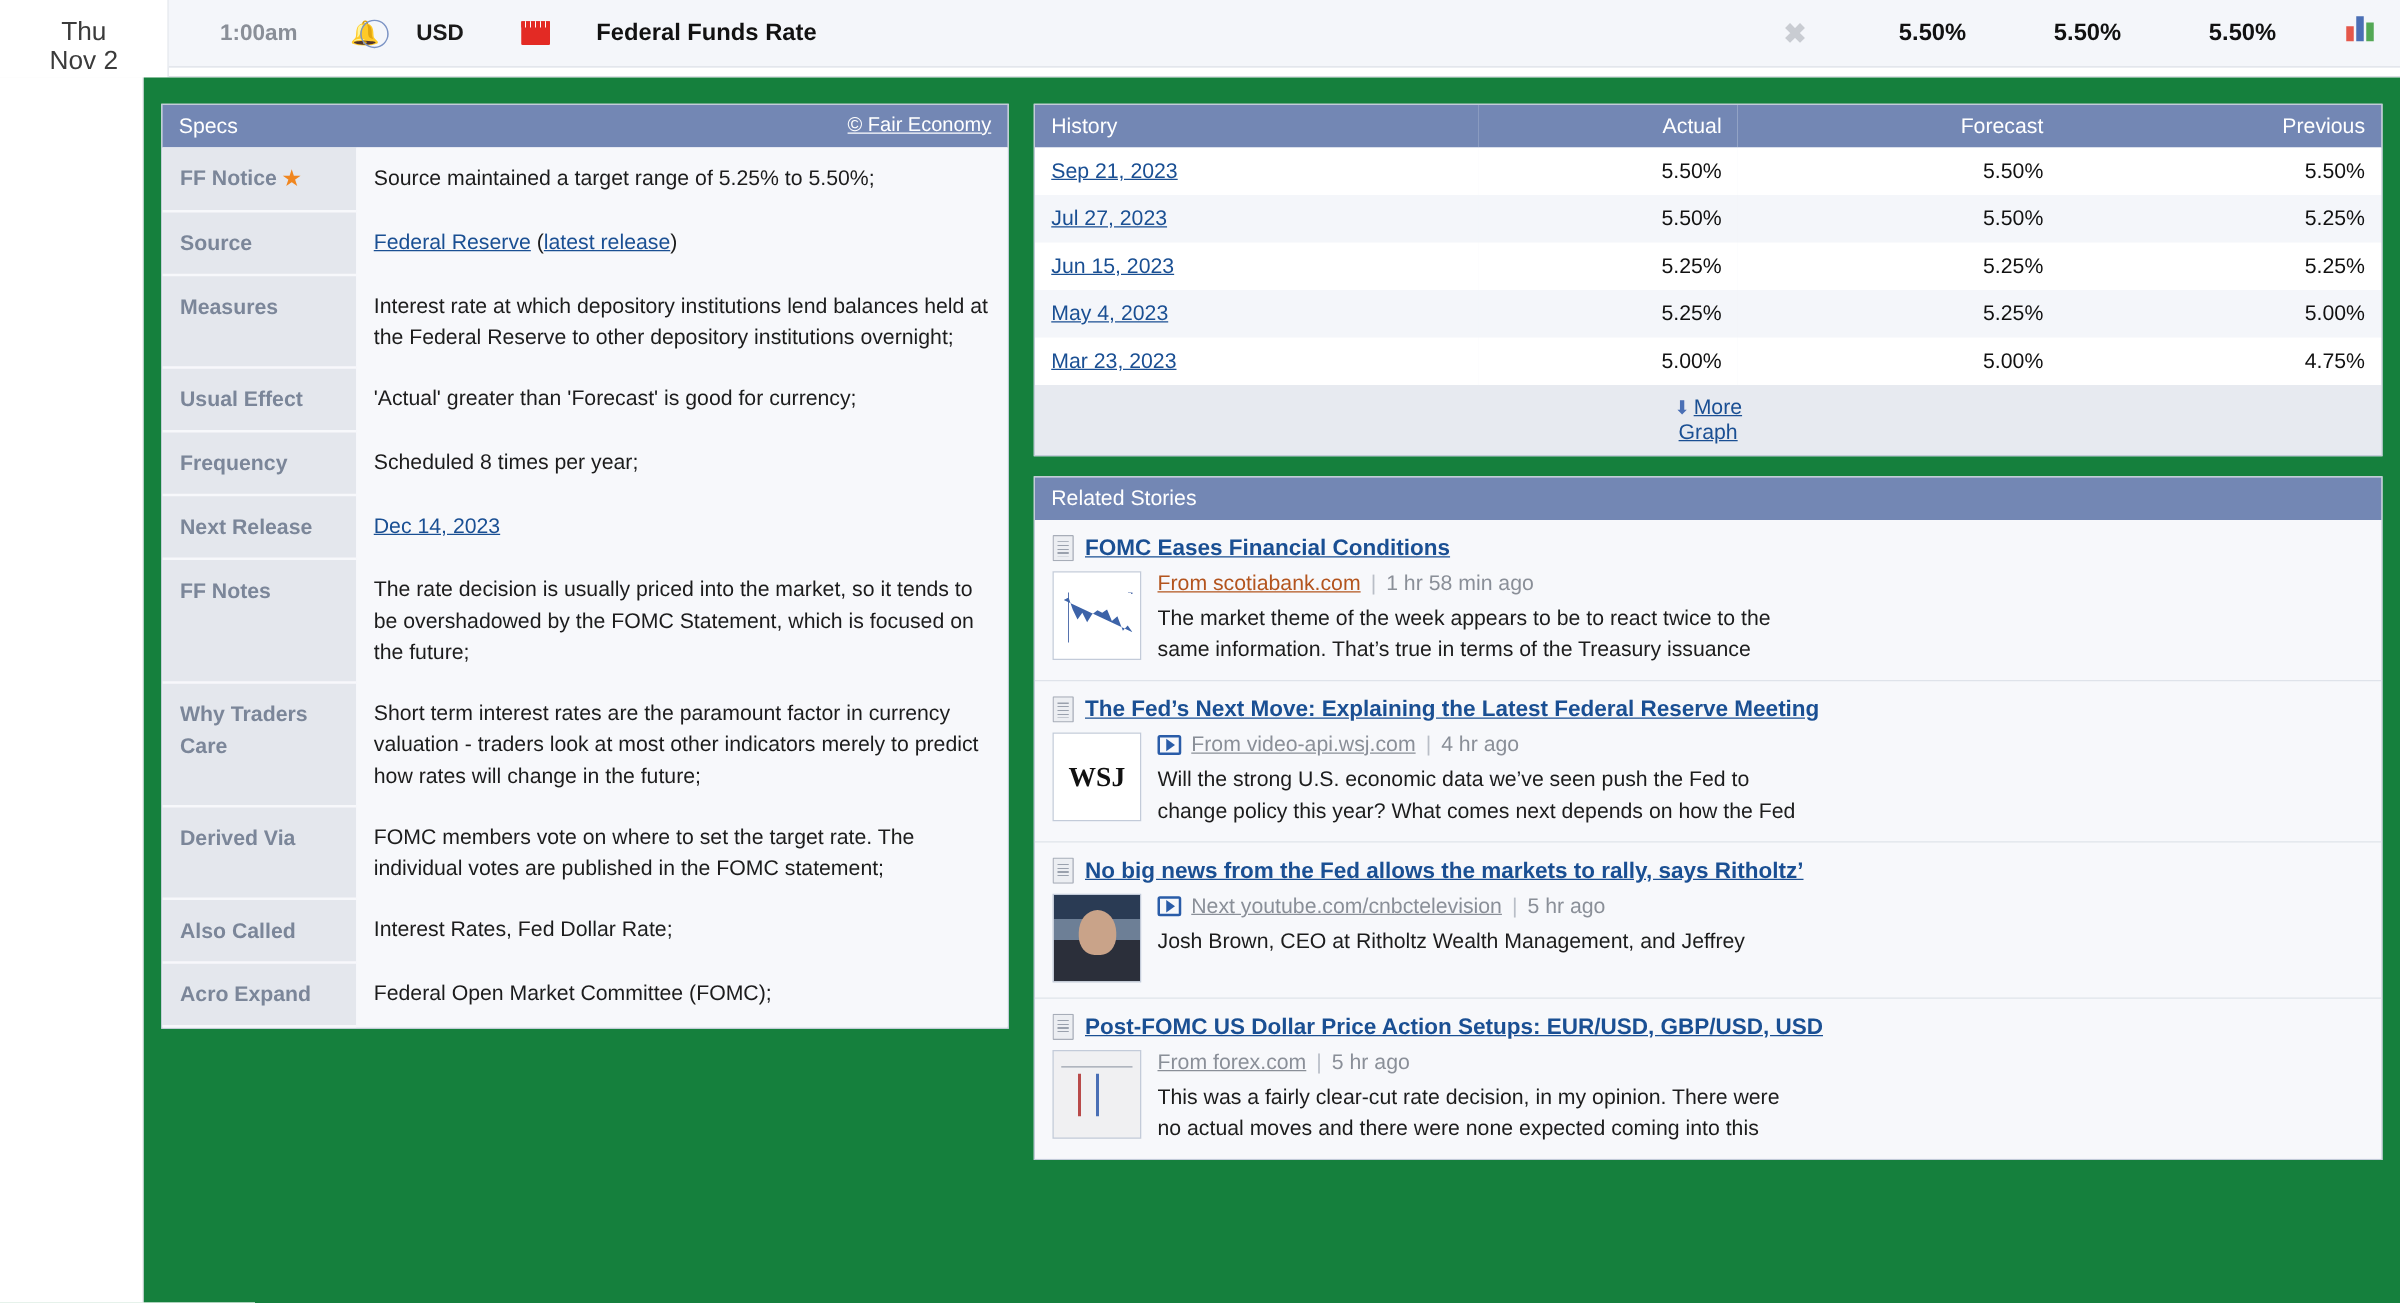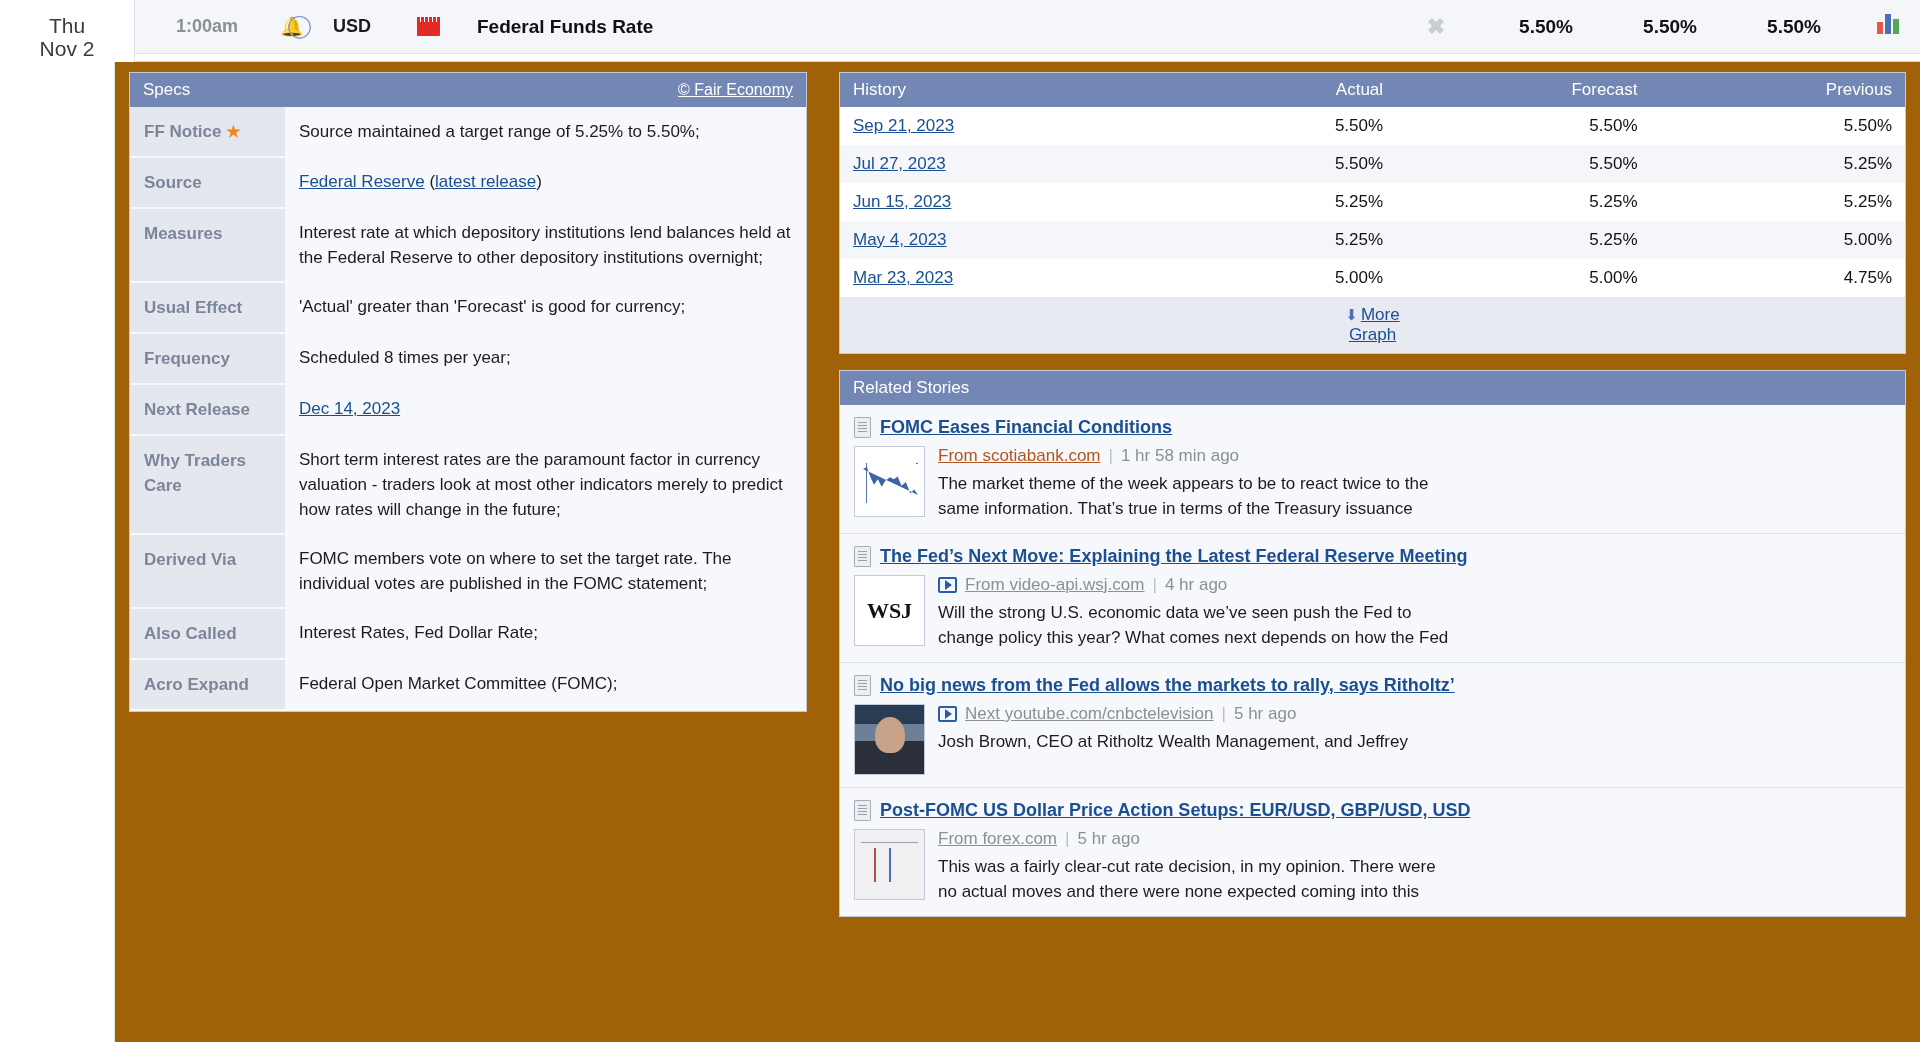--- a/index.html
+++ b/index.html
@@ -55,23 +55,23 @@
   .bars-icon { display: inline-block; width: 24px; height: 22px; position: relative; }
   .bars-icon i { position: absolute; bottom: 2px; width: 6px; display: block; }
   .bars-icon i:nth-child(1) { left: 1px;  height: 12px; background: #e4574a; }
   .bars-icon i:nth-child(2) { left: 9px;  height: 20px; background: #4a6fb5; }
   .bars-icon i:nth-child(3) { left: 17px; height: 15px; background: #53a855; }
 
   
   .body-wrap { display: flex; background: #ffffff; height: 980px; }
   .left-gutter { width: 115px; flex: 0 0 115px; background: #ffffff; border-right: 1px solid #dfe3ea; }
   .detail-area {
-    flex: 1; background: #a16207;
-    padding: 10px 14px 0 14px;
-    display: flex; gap: 32px; align-items: flex-start;
+    flex: 1; background: #15803d;
+    padding: 21px 14px 0 14px;
+    display: flex; gap: 20px; align-items: flex-start;
     overflow: hidden;
   }
   .col-left { width: 678px; flex: 0 0 678px; }
   .col-right { flex: 1; min-width: 0; }
 
   .panel { background: #f2f4f8; border: 1px solid #c3cbd9; }
   .panel-head {
     background: #7387b4; color: #ffffff;
     font-size: 17px; padding: 7px 13px;
     display: flex; justify-content: space-between; align-items: center;
@@ -237,20 +237,24 @@
             </tr>
             <tr>
               <td class="k">Frequency</td>
               <td class="v">Scheduled 8 times per year;</td>
             </tr>
             <tr>
               <td class="k">Next Release</td>
               <td class="v"><a href="#">Dec 14, 2023</a></td>
             </tr>
             <tr>
+              <td class="k">FF Notes</td>
+              <td class="v">The rate decision is usually priced into the market, so it tends to be overshadowed by the FOMC Statement, which is focused on the future;</td>
+            </tr>
+            <tr>
               <td class="k">Why Traders Care</td>
               <td class="v">Short term interest rates are the paramount factor in currency valuation - traders look at most other indicators merely to predict how rates will change in the future;</td>
             </tr>
             <tr>
               <td class="k">Derived Via</td>
               <td class="v">FOMC members vote on where to set the target rate. The individual votes are published in the FOMC statement;</td>
             </tr>
             <tr>
               <td class="k">Also Called</td>
               <td class="v">Interest Rates, Fed Dollar Rate;</td>

